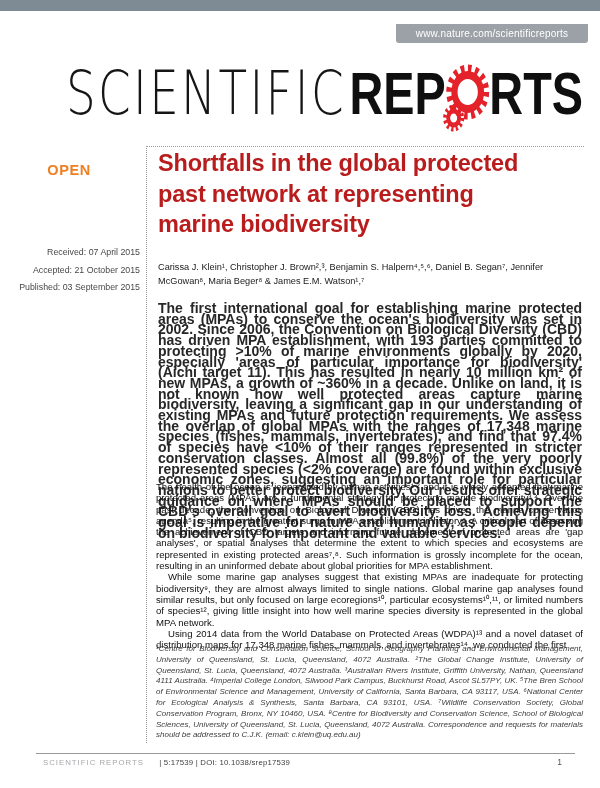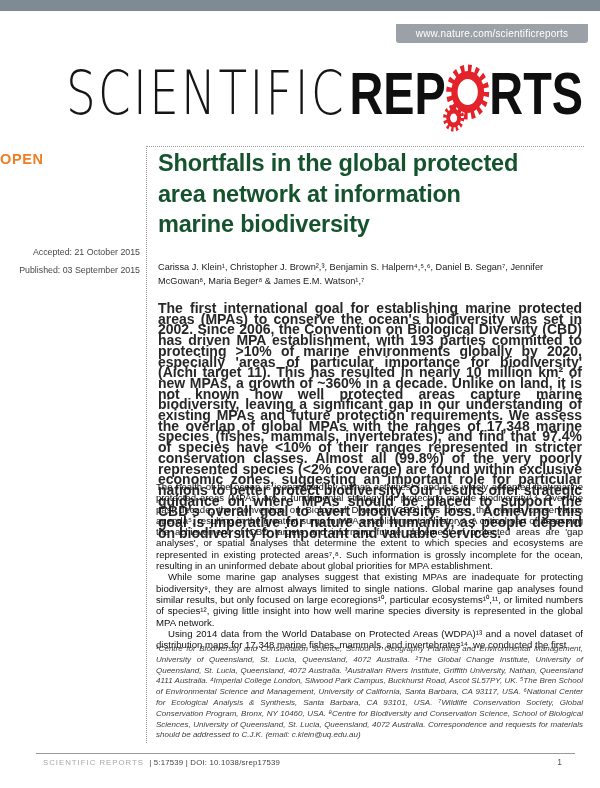--- a/index.html
+++ b/index.html
@@ -36,28 +36,28 @@
 
   .title-divider {
     position:absolute; top:146px; left:147px; width:437px;
     border-top:1px dotted #9b9b9b;
   }
   .column-divider {
     position:absolute; top:146px; left:146px; height:597px;
     border-left:1px dotted #9b9b9b;
   }
   .open-label {
-    position:absolute; top:151px; left:0; width:138px; text-align:left;
+    position:absolute; top:162px; left:0; width:138px; text-align:center;
     color:var(--open-orange,#ee7f23); font-weight:bold; font-size:14.5px;
     letter-spacing:0.6px;
   }
   .article-title {
     position:absolute; top:148px; left:158px; width:430px;
     font-weight:bold; font-size:23.5px; line-height:30.5px;
-    letter-spacing:-0.2px; color:#14532d; white-space:nowrap;
+    letter-spacing:-0.2px; color:#b91c1c; white-space:nowrap;
   }
   .dates {
     position:absolute; top:244px; left:0; width:140px; text-align:right;
     font-size:8.8px; line-height:17.5px; color:#474747;
   }
   .authors {
     position:absolute; top:260px; left:158px; width:428px;
     font-weight:normal; font-size:9.2px; line-height:14px; color:#1a1a1a;
   }
   .abstract {
@@ -78,21 +78,21 @@
   }
   .footer-rule {
     position:absolute; top:753px; left:36px; right:25px;
     border-top:1px solid #9a9a9a;
   }
   .footer-text {
     position:absolute; top:758px; left:43px; font-size:7.8px;
     white-space:nowrap;
   }
   .footer-text .brand { color:var(--footer-brand-gray,#a6a8ab); letter-spacing:1px; }
-  .footer-text .meta  { color:#3f3f3f; letter-spacing:0.2px; margin-left:3px; }
+  .footer-text .meta  { color:#3f3f3f; letter-spacing:0.2px; margin-left:13px; }
   .page-num {
     position:absolute; top:757px; right:38px; font-size:8.5px; color:#555555;
   }
 </style>
 </head>
 <body>
 
 <div id="page">
 
   <div class="top-bar"></div>
@@ -109,25 +109,26 @@
     </svg><span class="bold">RTS</span>
   </div>
 
   <div class="title-divider"></div>
   <div class="column-divider"></div>
 
   <div class="open-label">OPEN</div>
 
   <div class="article-title">
     <div>Shortfalls in the global protected</div>
-    <div>area network at information</div>
+    <div>past network at representing</div>
     <div>marine biodiversity</div>
   </div>
 
   <div class="dates">
+    <div>Received: 07 April 2015</div>
     <div>Accepted: 21 October 2015</div>
     <div>Published: 03 September 2015</div>
   </div>
 
   <div class="authors">Carissa J. Klein¹, Christopher J. Brown²,³, Benjamin S. Halpern⁴,⁵,⁶, Daniel B. Segan⁷, Jennifer McGowan⁸, Maria Beger⁸ &amp; James E.M. Watson¹,⁷</div>
 
   <div class="abstract">The first international goal for establishing marine protected areas (MPAs) to conserve the ocean's biodiversity was set in 2002. Since 2006, the Convention on Biological Diversity (CBD) has driven MPA establishment, with 193 parties committed to protecting &gt;10% of marine environments globally by 2020, especially 'areas of particular importance for biodiversity' (Aichi target 11). This has resulted in nearly 10 million km² of new MPAs, a growth of ~360% in a decade. Unlike on land, it is not known how well protected areas capture marine biodiversity, leaving a significant gap in our understanding of existing MPAs and future protection requirements. We assess the overlap of global MPAs with the ranges of 17,348 marine species (fishes, mammals, invertebrates), and find that 97.4% of species have &lt;10% of their ranges represented in stricter conservation classes. Almost all (99.8%) of the very poorly represented species (&lt;2% coverage) are found within exclusive economic zones, suggesting an important role for particular nations to better protect biodiversity. Our results offer strategic guidance on where MPAs should be placed to support the CBD's overall goal to avert biodiversity loss. Achieving this goal is imperative for nature and humanity, as people depend on biodiversity for important and valuable services.</div>
 
   <div class="body-text">
     <p>The health of the ocean is jeopardized by human activities¹,² and it is widely accepted that marine protected areas (MPAs) are a fundamental strategy for protecting marine biodiversity³,⁴. Over the past decade, the Convention on Biological Diversity (CBD) has driven the marine conservation agenda⁵, resulting in the greatest surge in MPA establishment in history⁶. A critical part of assessing the achievement of CBD targets and informing future placement of protected areas are 'gap analyses', or spatial analyses that determine the extent to which species and ecosystems are represented in existing protected areas⁷,⁸. Such information is grossly incomplete for the ocean, resulting in an uninformed debate about global priorities for MPA establishment.</p>

